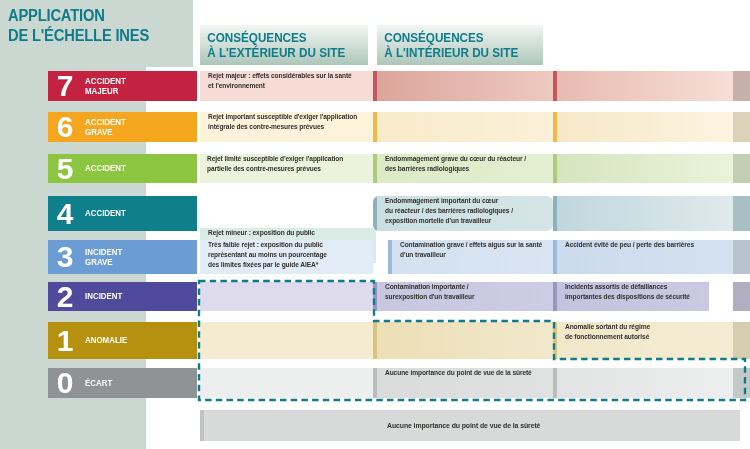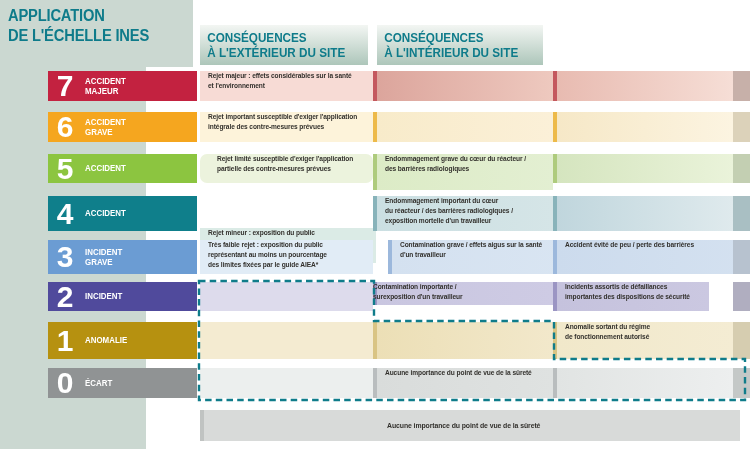--- a/index.html
+++ b/index.html
@@ -112,47 +112,47 @@
       </div>
       <div class="cell" style="top: 112px; height: 30px; left: 373px; width: 180px; padding-left: 12px; box-sizing: border-box; background: linear-gradient(to right, rgb(237, 186, 74) 0px, rgb(237, 186, 74) 4px, rgb(248, 235, 202) 4px, rgb(251, 240, 216) 100%);"></div>
       <div class="cell" style="top: 112px; height: 30px; left: 553px; width: 180px; padding-left: 12px; box-sizing: border-box; background: linear-gradient(to right, rgb(237, 186, 74) 0px, rgb(237, 186, 74) 4px, rgb(246, 232, 199) 4px, rgb(252, 244, 225) 100%);"></div>
       <div class="strip" style="top: 112px; height: 30px; left: 733px; width: 17px; background: rgb(220, 210, 186);"></div>
       <div class="bar" style="top: 154px; height: 29px; background: rgb(140, 197, 64);">
         <span class="num">5</span>
         <span class="bar-label">
           <span>ACCIDENT</span>
         </span>
       </div>
-      <div class="cell" style="top: 154px; height: 29px; left: 200px; width: 173px; padding-left: 17px; box-sizing: border-box; background: rgb(236, 243, 221); border-radius: 7px;">
+      <div class="cell" style="top: 154px; height: 29px; left: 200px; width: 173px; padding-left: 7px; box-sizing: border-box; background: rgb(236, 243, 221);">
         <div class="ctext">
           <span>Rejet limité susceptible d'exiger l'application</span>
           <span>partielle des contre-mesures prévues</span>
         </div>
       </div>
-      <div class="cell" style="top: 154px; height: 36px; left: 373px; width: 180px; padding-left: 12px; box-sizing: border-box; background: linear-gradient(to right, rgb(174, 203, 125) 0px, rgb(174, 203, 125) 4px, rgb(220, 235, 198) 4px, rgb(227, 239, 210) 100%);">
+      <div class="cell" style="top: 154px; height: 29px; left: 373px; width: 180px; padding-left: 12px; box-sizing: border-box; background: linear-gradient(to right, rgb(174, 203, 125) 0px, rgb(174, 203, 125) 4px, rgb(220, 235, 198) 4px, rgb(227, 239, 210) 100%);">
         <div class="ctext">
           <span>Endommagement grave du cœur du réacteur /</span>
           <span>des barrières radiologiques</span>
         </div>
       </div>
       <div class="cell" style="top: 154px; height: 29px; left: 553px; width: 180px; padding-left: 12px; box-sizing: border-box; background: linear-gradient(to right, rgb(174, 203, 125) 0px, rgb(174, 203, 125) 4px, rgb(213, 229, 191) 4px, rgb(234, 243, 218) 100%);"></div>
       <div class="strip" style="top: 154px; height: 29px; left: 733px; width: 17px; background: rgb(195, 207, 178);"></div>
       <div class="bar" style="top: 196px; height: 35px; background: rgb(15, 127, 139);">
         <span class="num">4</span>
         <span class="bar-label">
           <span>ACCIDENT</span>
         </span>
       </div>
       <div class="cell" style="top: 196px; height: 35px; left: 200px; width: 176px; padding-left: 8px; box-sizing: border-box; background: rgb(219, 235, 230); margin-top: 32px;">
         <div class="ctext">
           <span>Rejet mineur : exposition du public</span>
           <span>de l'ordre des limites prescrites</span>
         </div>
       </div>
-      <div class="cell" style="top: 196px; height: 35px; left: 373px; width: 180px; padding-left: 12px; box-sizing: border-box; background: linear-gradient(to right, rgb(136, 179, 186) 0px, rgb(136, 179, 186) 4px, rgb(203, 223, 226) 4px, rgb(213, 229, 231) 100%);">
+      <div class="cell" style="top: 196px; height: 35px; left: 373px; width: 180px; padding-left: 12px; box-sizing: border-box; background: linear-gradient(to right, rgb(136, 179, 186) 0px, rgb(136, 179, 186) 4px, rgb(203, 223, 226) 4px, rgb(213, 229, 231) 100%); border-radius: 6px;">
         <div class="ctext">
           <span>Endommagement important du cœur</span>
           <span>du réacteur / des barrières radiologiques /</span>
           <span>exposition mortelle d'un travailleur</span>
         </div>
       </div>
       <div class="cell" style="top: 196px; height: 35px; left: 553px; width: 180px; padding-left: 12px; box-sizing: border-box; background: linear-gradient(to right, rgb(136, 179, 186) 0px, rgb(136, 179, 186) 4px, rgb(192, 214, 221) 4px, rgb(223, 234, 237) 100%);"></div>
       <div class="strip" style="top: 196px; height: 35px; left: 733px; width: 17px; background: rgb(169, 191, 195);"></div>
       <div class="bar" style="top: 240px; height: 34px; background: rgb(107, 156, 211);">
         <span class="num">3</span>
@@ -180,21 +180,21 @@
         </div>
       </div>
       <div class="strip" style="top: 240px; height: 34px; left: 733px; width: 17px; background: rgb(183, 194, 207);"></div>
       <div class="bar" style="top: 282px; height: 29px; background: rgb(80, 74, 156);">
         <span class="num">2</span>
         <span class="bar-label">
           <span>INCIDENT</span>
         </span>
       </div>
       <div class="cell" style="top: 282px; height: 29px; left: 200px; width: 173px; padding-left: 8px; box-sizing: border-box; background: rgb(221, 219, 236);"></div>
-      <div class="cell" style="top: 282px; height: 23px; left: 373px; width: 180px; padding-left: 0; box-sizing: border-box; background: linear-gradient(to right, rgb(155, 149, 195) 0px, rgb(155, 149, 195) 4px, rgb(201, 198, 224) 4px, rgb(206, 203, 228) 100%);">
+      <div class="cell" style="top: 282px; height: 29px; left: 373px; width: 180px; padding-left: 12px; box-sizing: border-box; background: linear-gradient(to right, rgb(155, 149, 195) 0px, rgb(155, 149, 195) 4px, rgb(201, 198, 224) 4px, rgb(206, 203, 228) 100%);">
         <div class="ctext">
           <span>Contamination importante /</span>
           <span>surexposition d'un travailleur</span>
         </div>
       </div>
       <div class="cell" style="top: 282px; height: 29px; left: 553px; width: 156px; padding-left: 12px; box-sizing: border-box; background: linear-gradient(to right, rgb(155, 149, 195) 0px, rgb(155, 149, 195) 4px, rgb(197, 194, 221) 4px, rgb(203, 200, 225) 100%);">
         <div class="ctext">
           <span>Incidents assortis de défaillances</span>
           <span>importantes des dispositions de sécurité</span>
         </div>

